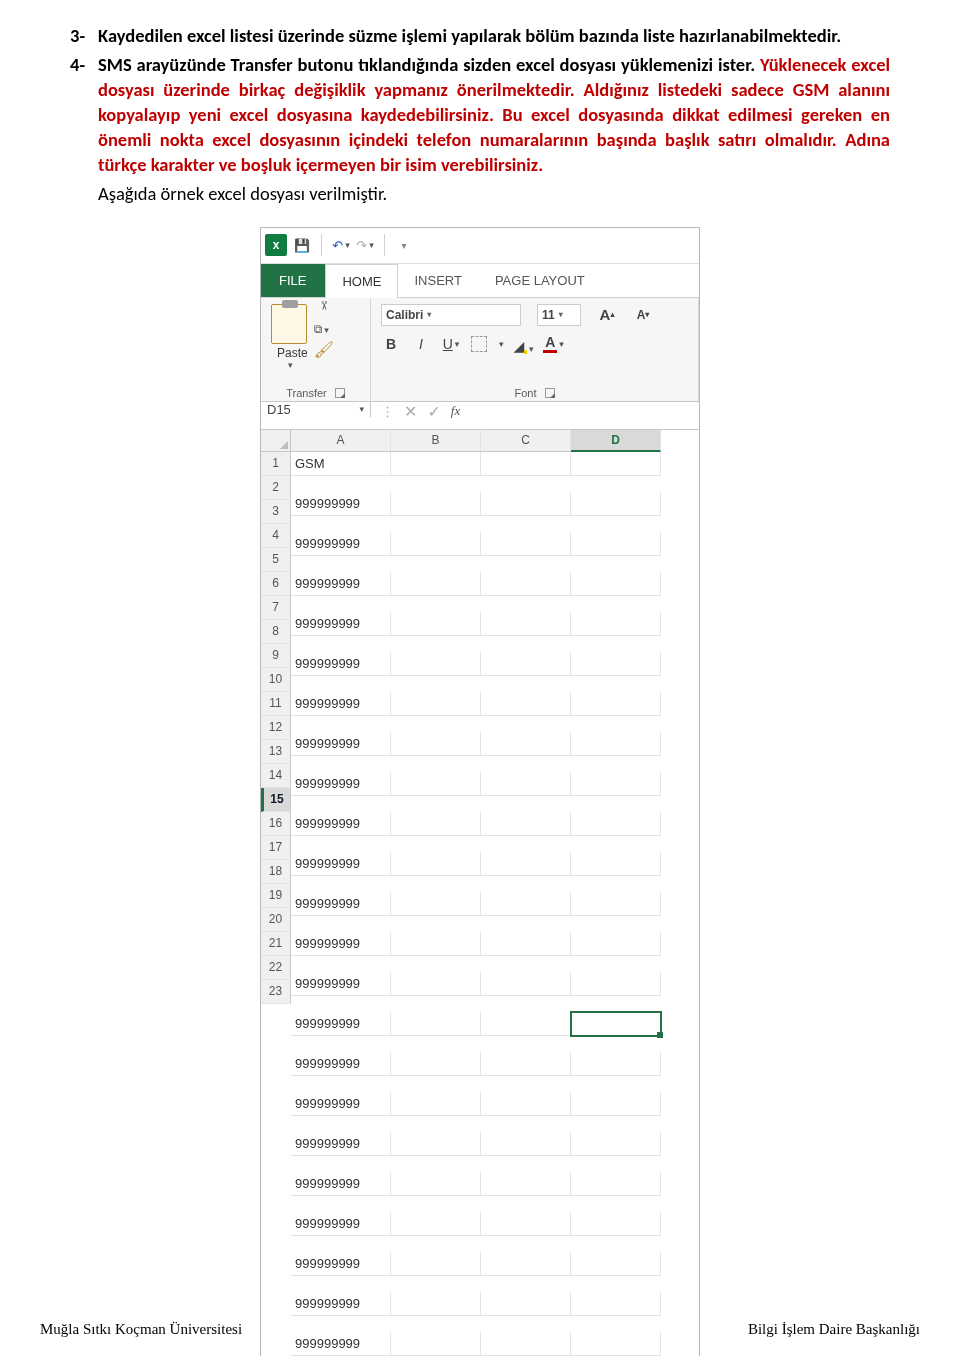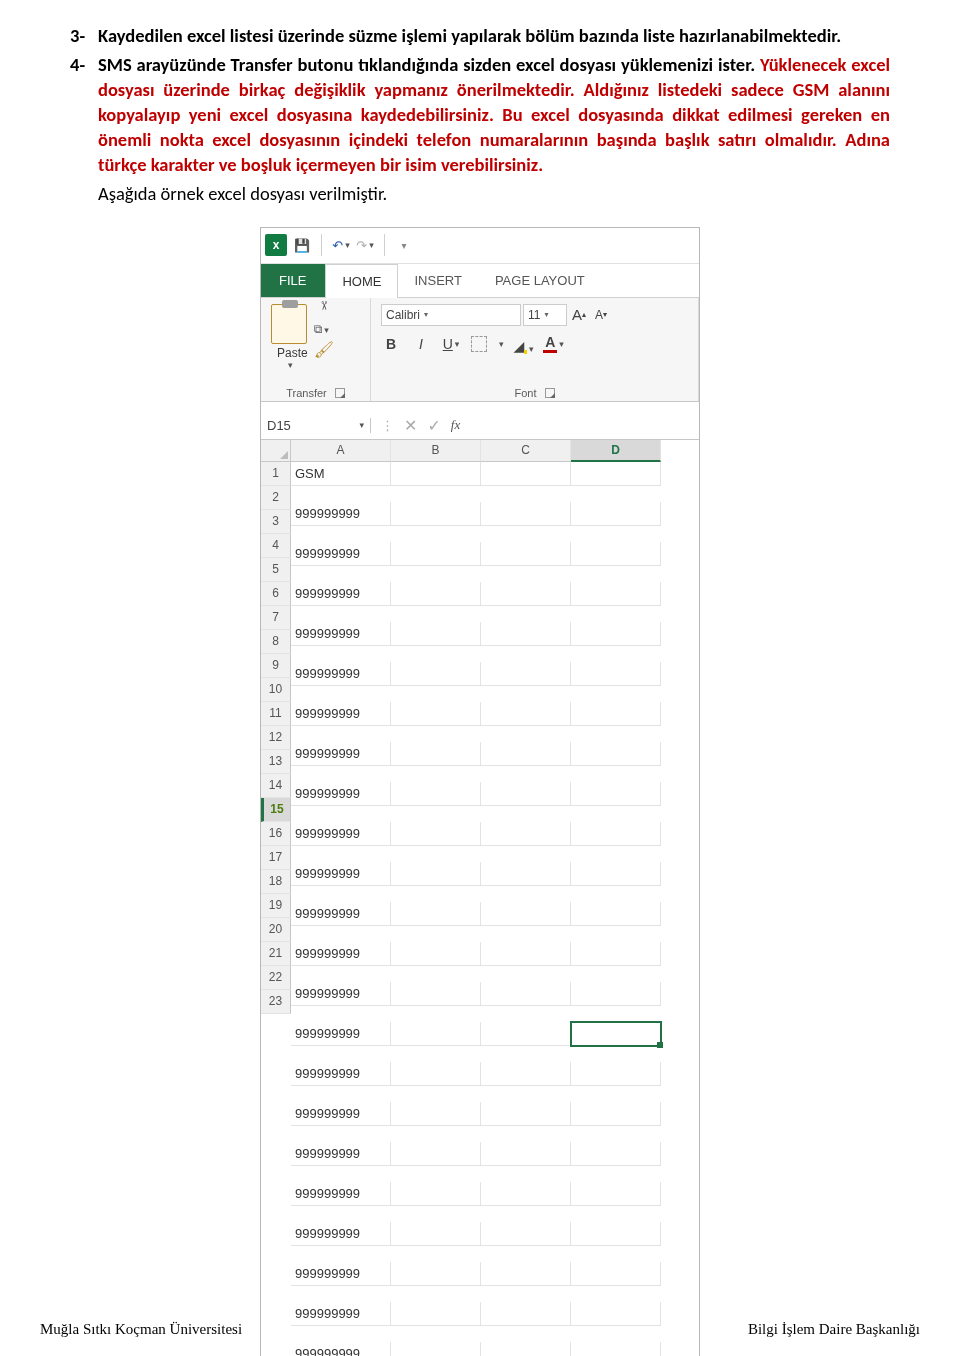--- a/index.html
+++ b/index.html
@@ -117,52 +117,52 @@
   }
   .rg-launcher:after{content:"";position:absolute;right:-1px;bottom:-1px;width:0;height:0;border-left:5px solid transparent;border-bottom:5px solid #666;}
   .paste-block { display:flex; flex-direction:column; align-items:center; gap:0; }
   .paste-icns { display:flex; gap:6px; }
   .paste-big {
     width: 36px; height: 40px; border:1px solid #b98d2e; background:#fff8e6; position:relative; border-radius:2px;
   }
   .paste-big:before{content:"";position:absolute;top:-5px;left:10px;width:16px;height:8px;background:#9e9e9e;border-radius:2px;}
   .mini-col { display:flex; flex-direction:column; gap:4px; font-size:12px; color:#555;}
   .scissors { transform: rotate(90deg); }
-  .font-row { display:flex; align-items:center; gap:2px; }
+  .font-row { display:flex; align-items:center; gap:16px;font-weight:bold; }
   .sel {
     border:1px solid #ccc; background:#fff; height:22px; display:flex; align-items:center;
     padding:0 4px; font-size:12px; color:#444; gap:4px;
   }
   .sel .dd { font-size:8px; color:#666; }
   .btnrow { display:flex; gap:10px; align-items:center; margin-top:8px;}
   .ico-btn { width:20px; height:20px; display:flex; align-items:center; justify-content:center; font-size:14px; color:#444;}
   .ico-underline-a { border-bottom:3px solid #c00000; font-weight:bold; padding:0 2px;}
   .fill-bucket { display:flex; align-items:flex-end;}
   .fill-bucket .bar { width:14px; height:4px; background:#f6d000;}
   .namebox-row {
-    display:flex; height:28px; border-bottom:1px solid #c7c7c7; align-items:center;margin-top:10px;
+    display:flex; height:28px; border-bottom:1px solid #c7c7c7; align-items:flex-start;
   }
   .namebox {
     width:110px; border-right:1px solid #c7c7c7; display:flex; align-items:center;
     padding:0 6px; font-size:13px; color:#444; justify-content:space-between;
   }
   .fx-tools { display:flex; align-items:center; gap:10px; padding:0 10px; color:#aaa;}
   .fx-label { font-style:italic; font-family:"Times New Roman",serif; color:#555;}
   .grid-wrap { display:flex; }
   .rowhdrs { display:flex; flex-direction:column; }
   .corner {
     width:30px; height:22px; background:#f0f0f0; border-right:1px solid #c7c7c7; border-bottom:1px solid #c7c7c7;
     position:relative;
   }
   .corner:after{content:"";position:absolute;right:2px;bottom:2px;width:0;height:0;border-left:8px solid transparent;border-bottom:8px solid #bdbdbd;}
   .rowhdr {
     width:30px; height:24px; background:#f0f0f0; border-right:1px solid #c7c7c7; border-bottom:1px solid #e3e3e3;
     display:flex; align-items:center; justify-content:center; font-size:12px; color:#555;
   }
-  .rowhdr.sel-row { background:#d9d9d9; border-left:3px solid #217346; width:30px; padding-left:0; color:#4d7c0f; font-weight:bold;}
+  .rowhdr.sel-row { background:#d9d9d9; border-left:3px solid #217346; width:30px; padding-left:0; color:#0f172a; font-weight:bold;}
   .gridcols { flex:1; }
   .colhdrs { display:flex; height:22px; }
   .colhdr {
     height:22px; background:#f0f0f0; border-right:1px solid #e3e3e3; border-bottom:1px solid #c7c7c7;
     display:flex; align-items:center; justify-content:center; font-size:12px; color:#555;
   }
   .colhdr.sel-col { background:#d9d9d9; border-bottom:2px solid #217346; color:#217346; font-weight:bold;}
   .gridrow { display:flex; height:40px; }
   .cell {
     height:24px; border-right:1px solid #e3e3e3; border-bottom:1px solid #e3e3e3;

